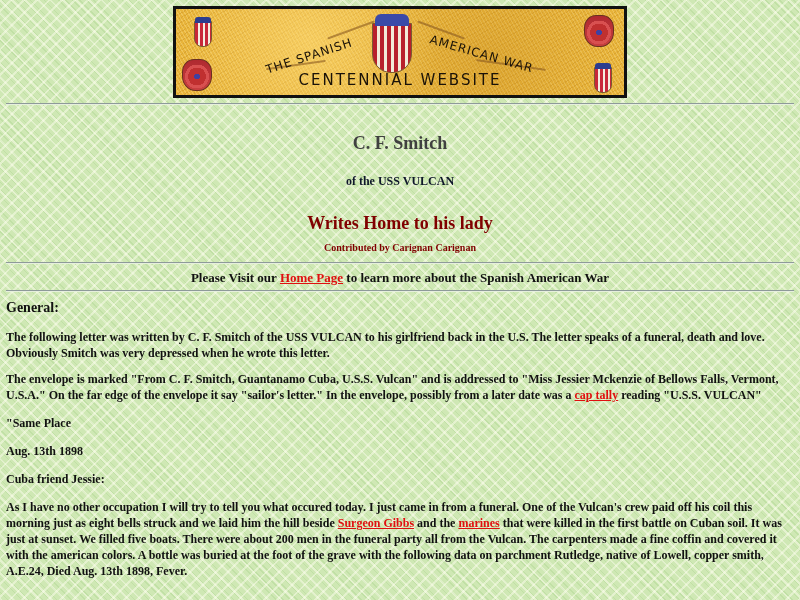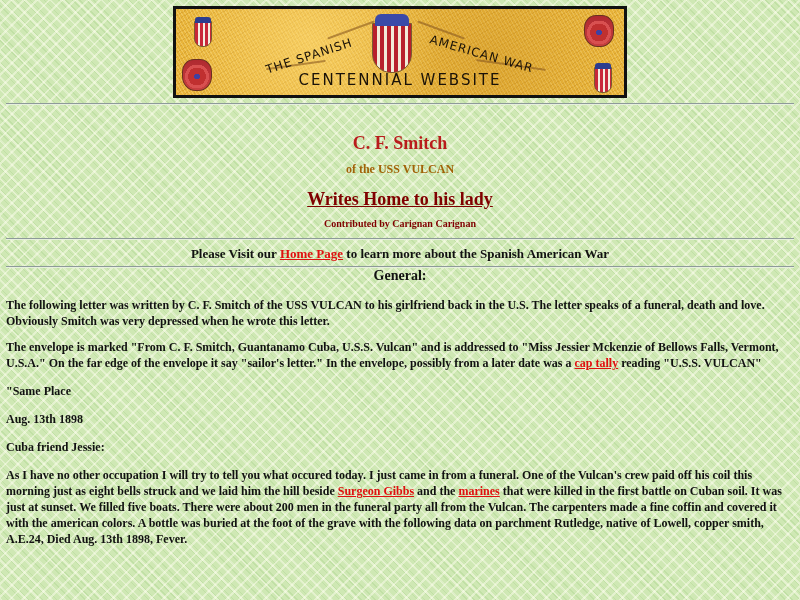--- a/index.html
+++ b/index.html
@@ -131,40 +131,39 @@
 
     hr.rule {
       border: none;
       border-top: 1px solid #8e9a9a;
       border-bottom: 1px solid #e6f0dc;
       margin: 0 6px;
       height: 0;
     }
     .center { text-align: center; }
     .title1 {
-      color: #b91c1c;
+      color: #404040;
       font-size: 18px;
       margin: 0;
       padding-top: 27px;
       line-height: 22px;
     }
     .title2 {
-      color: #a16207;
+      color: #0f172a;
       font-size: 12px;
-      margin: 0;
+      margin: 12px;
       padding-top: 8px;
       line-height: 14px;
     }
     .title3 {
       color: #800000;
       font-size: 18px;
       margin: 0;
       padding-top: 12px;
       line-height: 22px;
-      text-decoration: underline;
     }
     .contrib {
       color: #800000;
       font-size: 10px;
       margin: 0;
       padding-top: 8px;
       line-height: 12px;
       padding-bottom: 8px;
     }
     .visit {
@@ -224,21 +223,21 @@
 
   <hr class="rule">
 
   <div class="center visit">
     <span>Please Visit our </span><a class="link" href="#">Home Page</a><span> to learn more about the Spanish American War</span>
   </div>
 
   <hr class="rule">
 
   <div class="content">
-    <h3 class="section" style="text-align:center;">General:</h3>
+    <h3 class="section" style="padding-top:8px;">General:</h3>
 
     <p class="para" style="padding-top:13px;">The following letter was written by C. F. Smitch of the USS VULCAN to his girlfriend back in the U.S. The letter speaks of a funeral, death and love. Obviously Smitch was very depressed when he wrote this letter.</p>
 
     <p class="para" style="padding-top:10px;"><span>The envelope is marked "From C. F. Smitch, Guantanamo Cuba, U.S.S. Vulcan" and is addressed to "Miss Jessier Mckenzie of Bellows Falls, Vermont, U.S.A." On the far edge of the envelope it say "sailor's letter." In the envelope, possibly from a later date was a </span><a class="link" href="#">cap tally</a><span> reading  "U.S.S. VULCAN"</span></p>
 
 
     <p class="para" style="padding-top:12px;">"Same Place</p>
 
     <p class="para" style="padding-top:12px;">Aug. 13th 1898</p>
 

